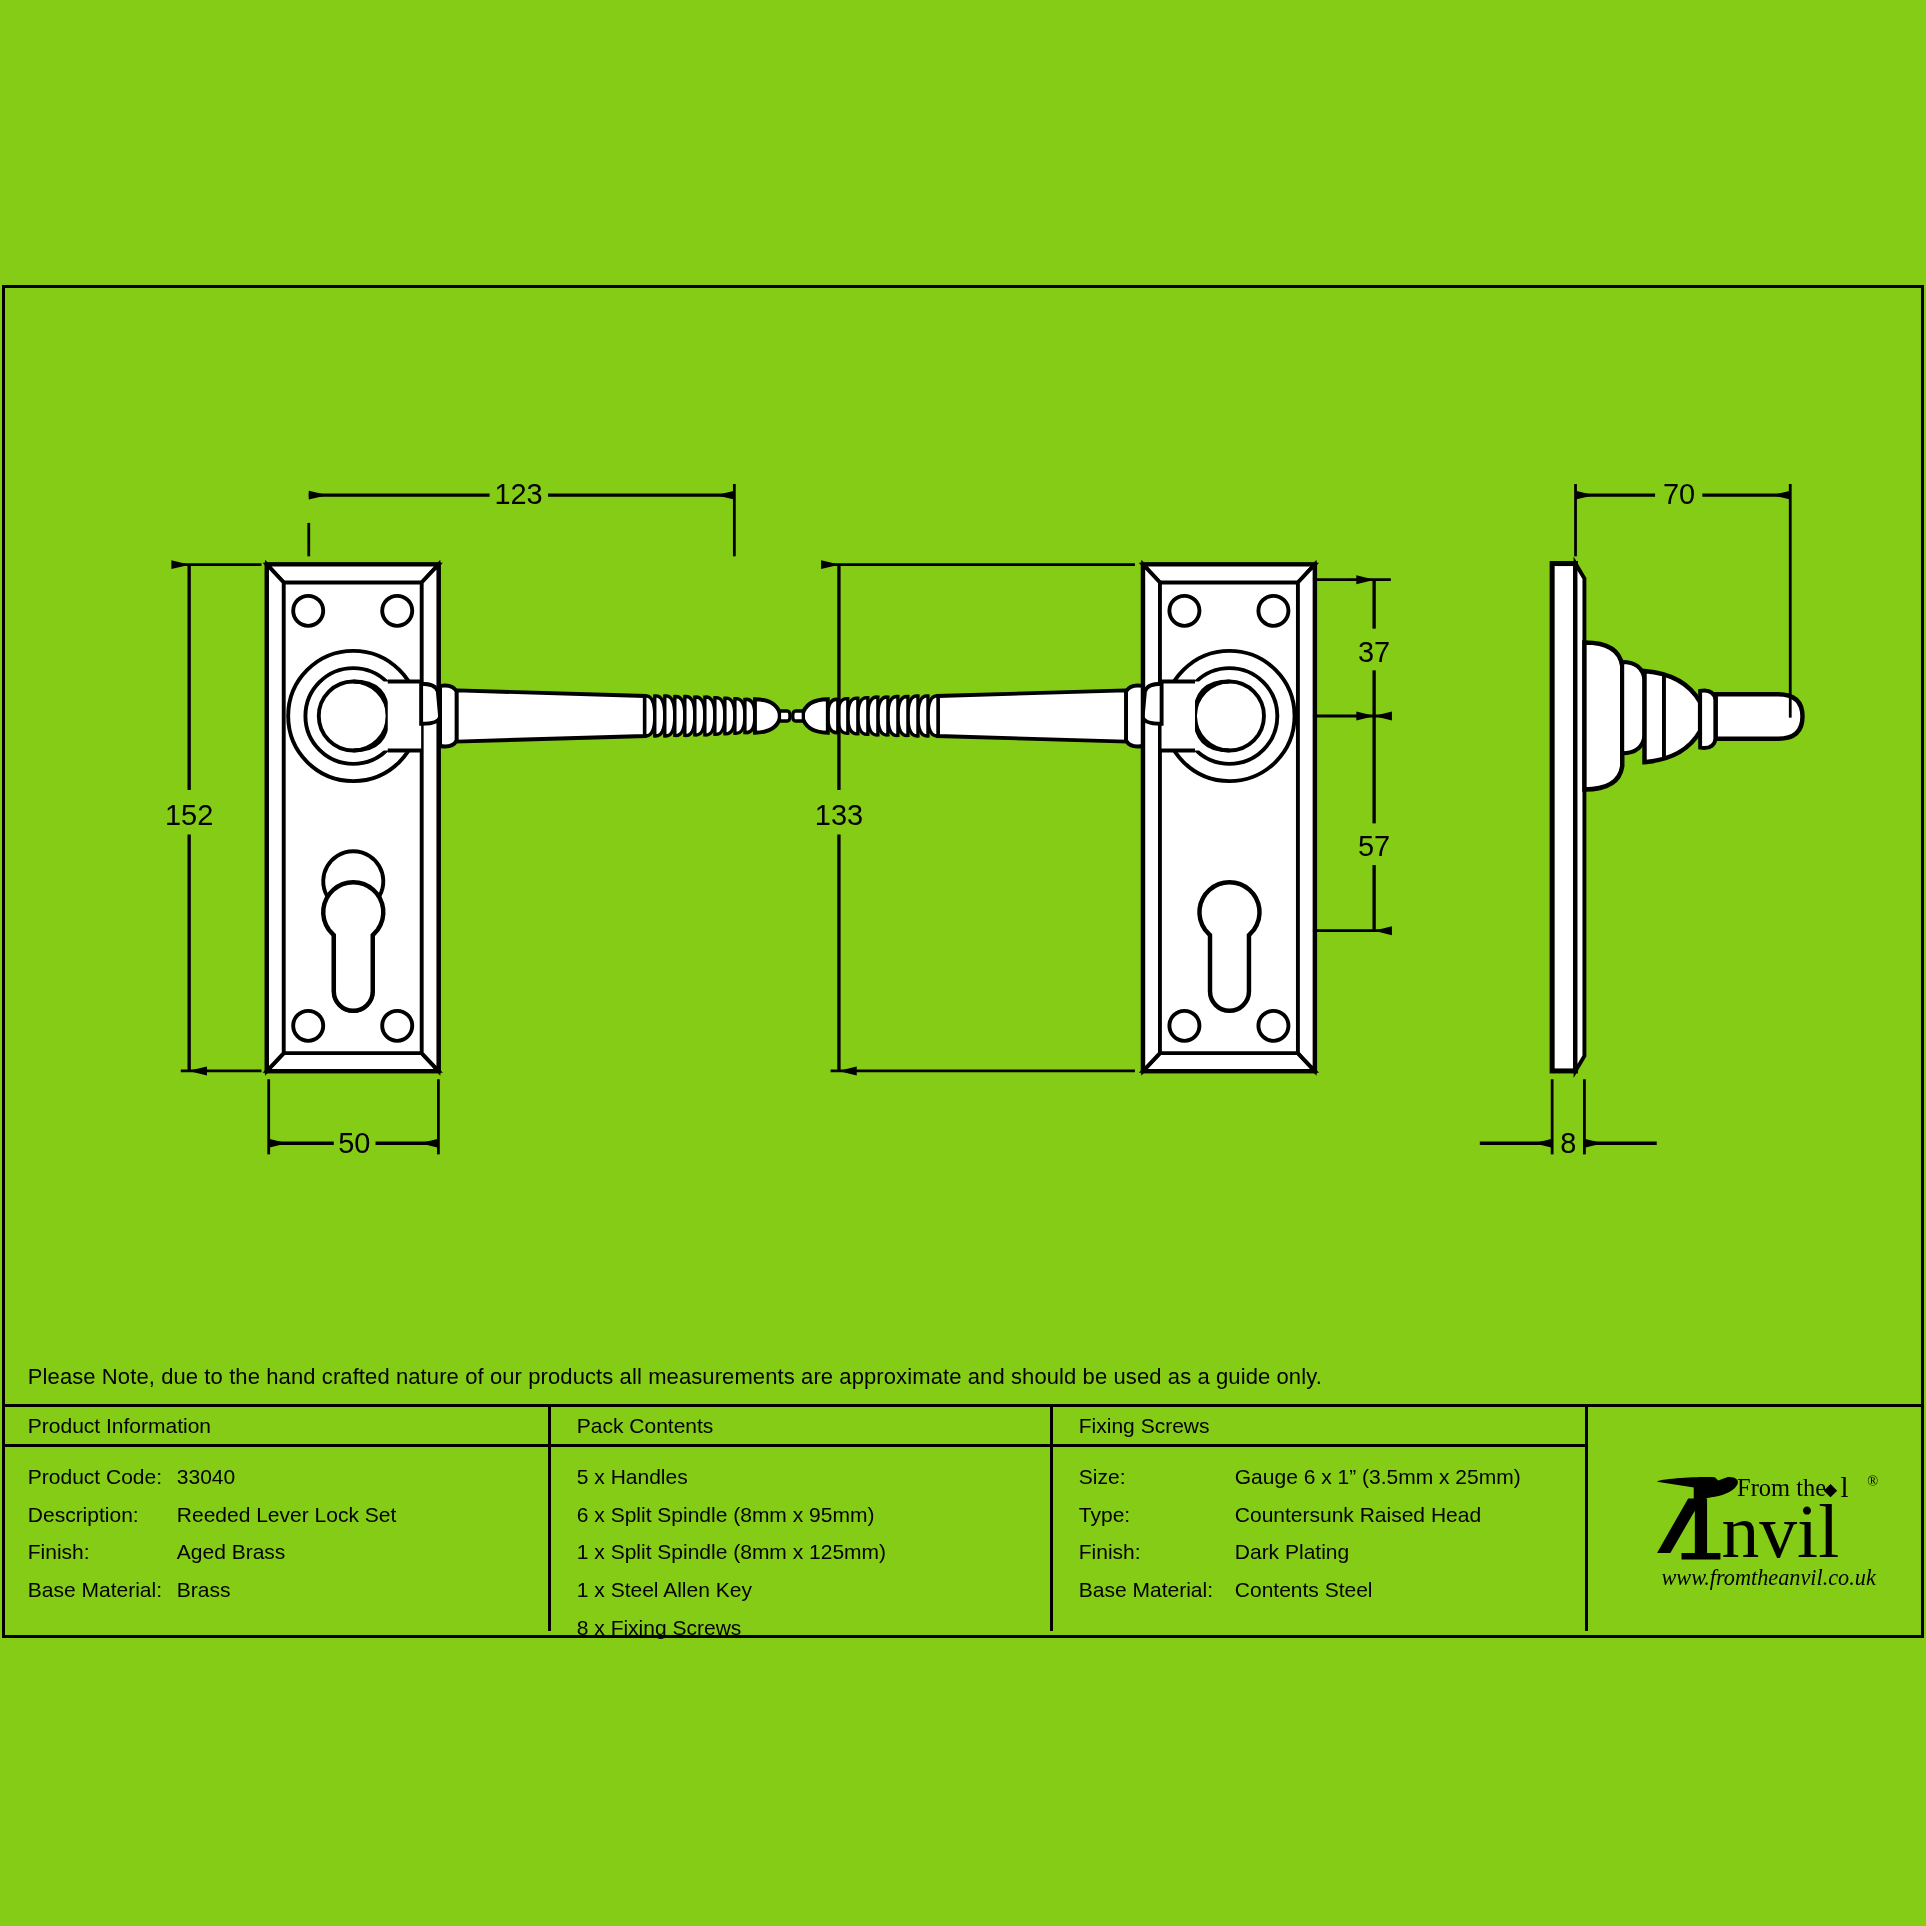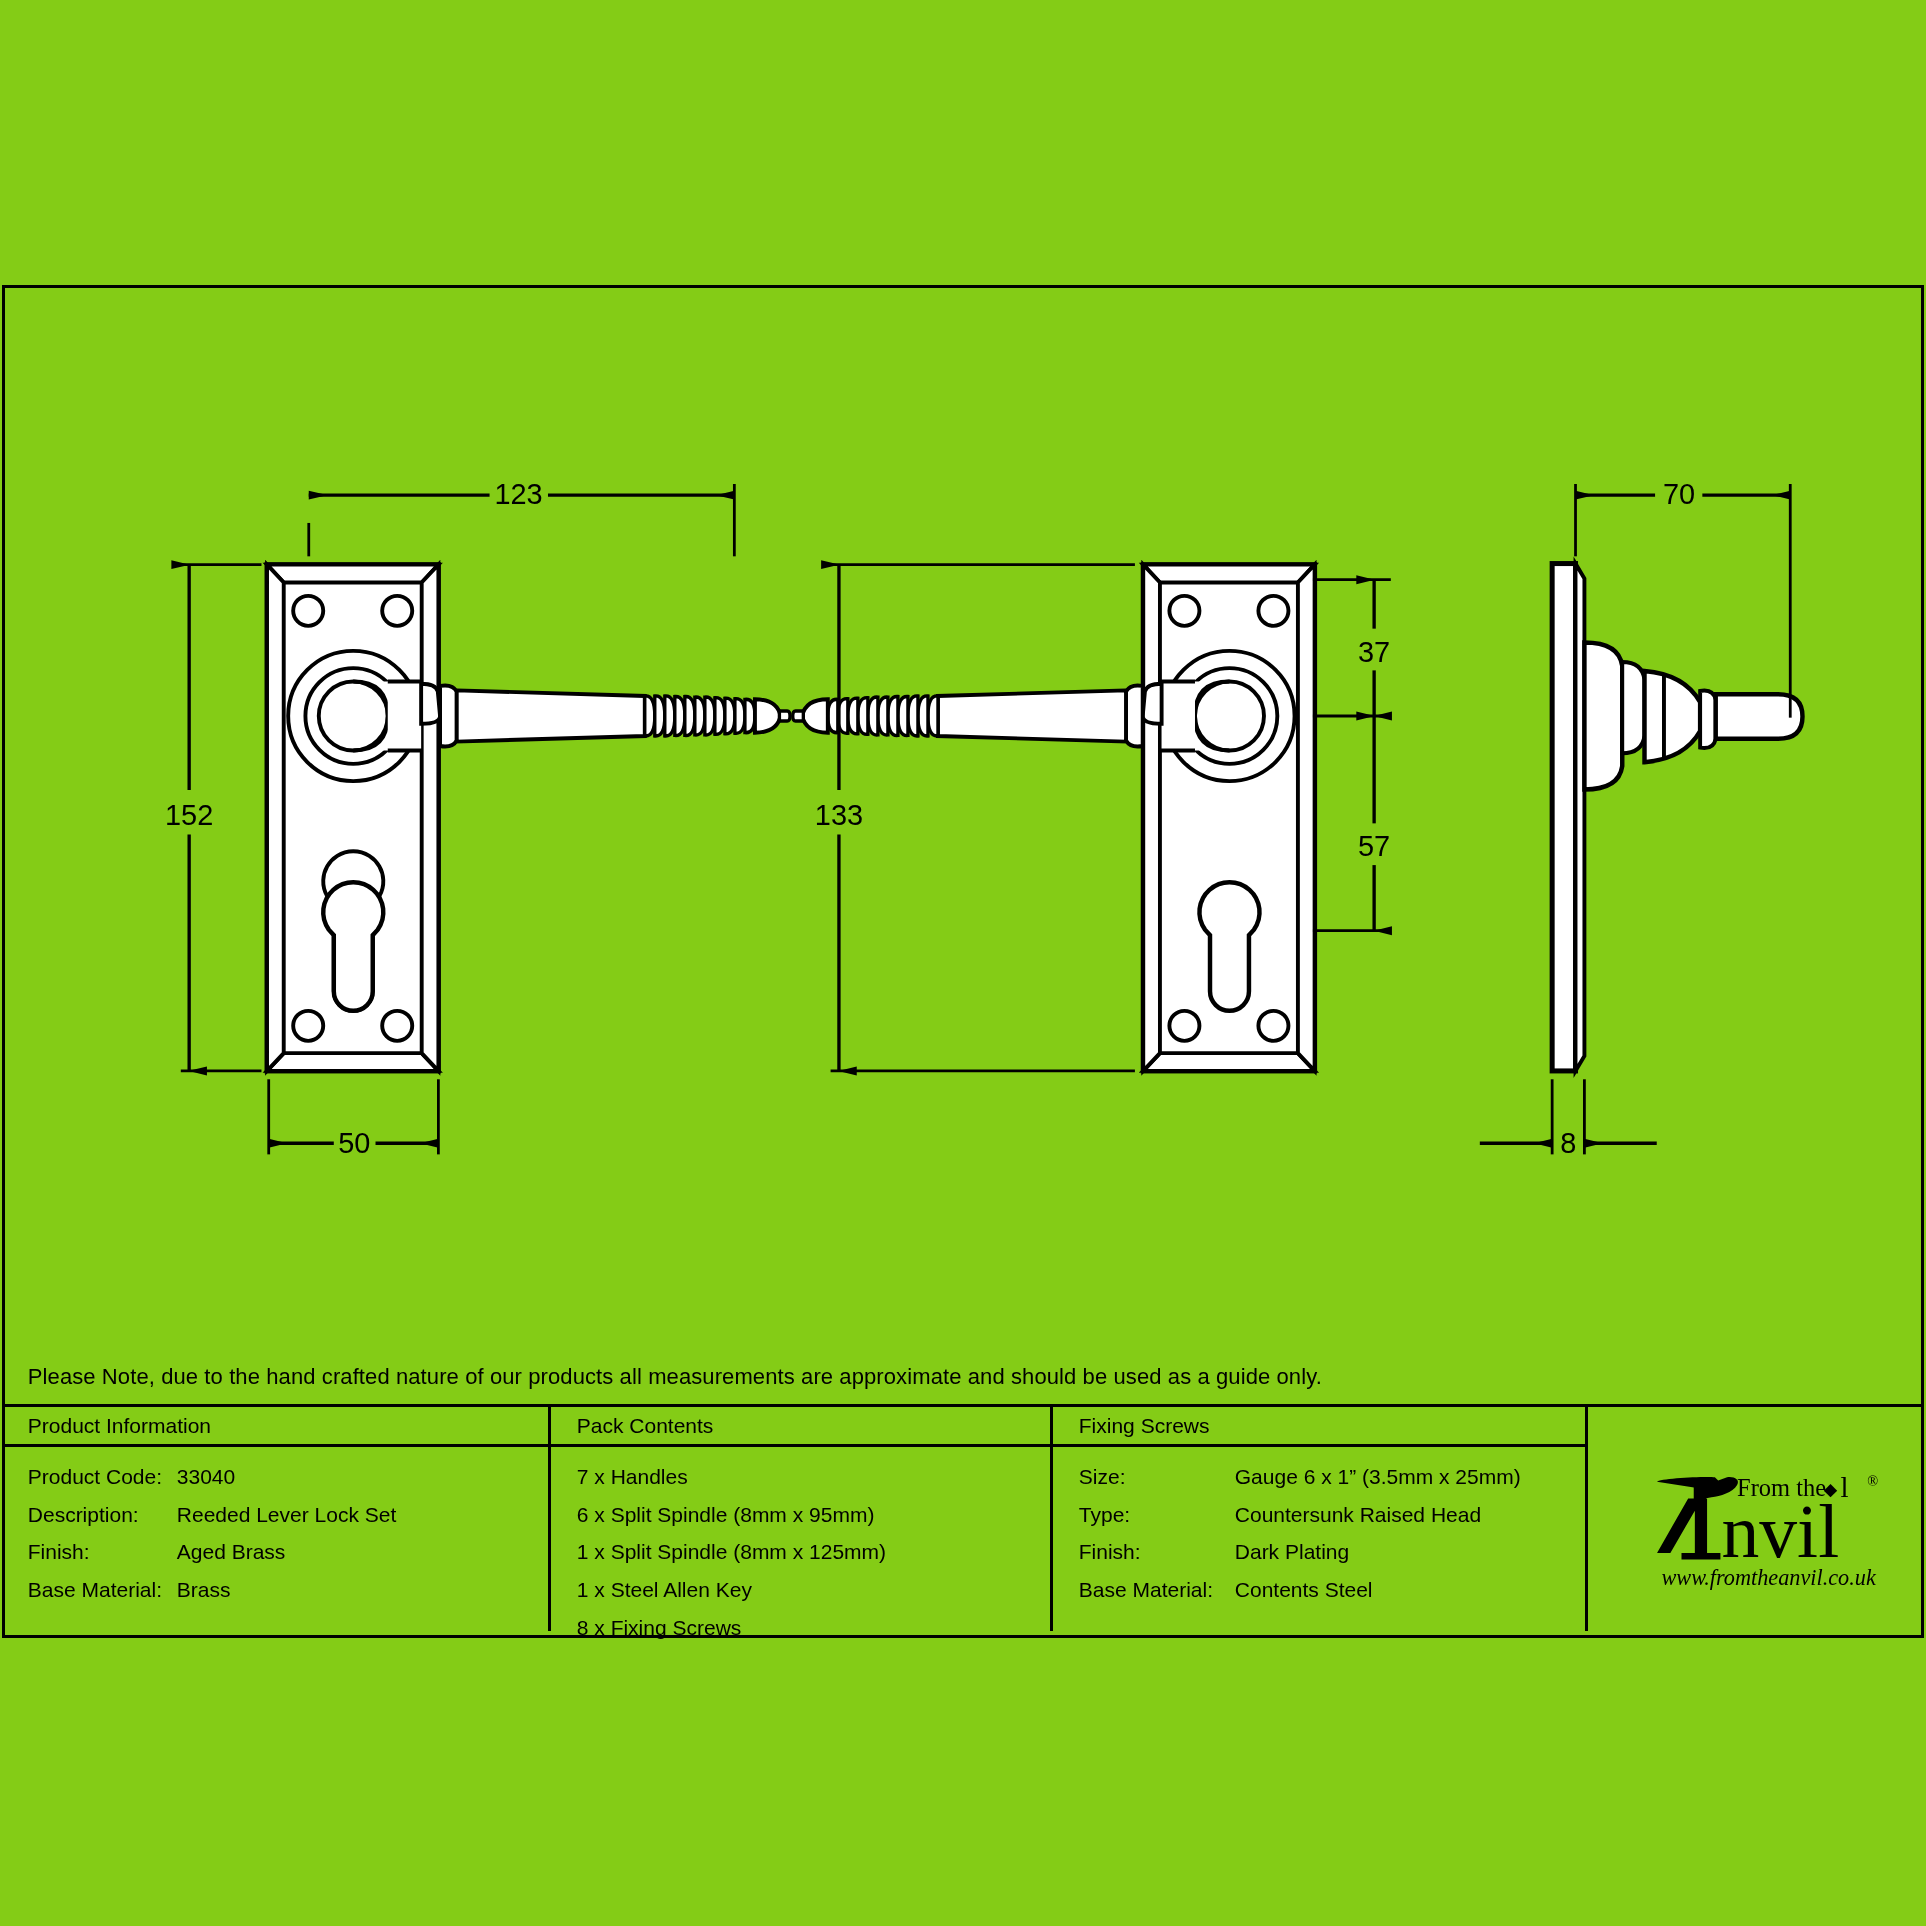--- a/index.html
+++ b/index.html
@@ -250,21 +250,21 @@
             <span class="v">Aged Brass</span>
           </div>
           <div class="kv">
             <span class="k">Base Material:</span>
             <span class="v">Brass</span>
           </div>
         </div>
       </div>
 
       <div class="cell c2">
-        <div class="plain">7 x Handles</div>
+        <div class="plain">5 x Handles</div>
         <div class="plain">6 x Split Spindle (8mm x 95mm)</div>
         <div class="plain">1 x Split Spindle (8mm x 125mm)</div>
         <div class="plain">1 x Steel Allen Key</div>
         <div class="plain">8 x Fixing Screws</div>
       </div>
 
       <div class="cell c3">
         <div class="kvlist">
           <div class="kv">
             <span class="k">Size:</span>

